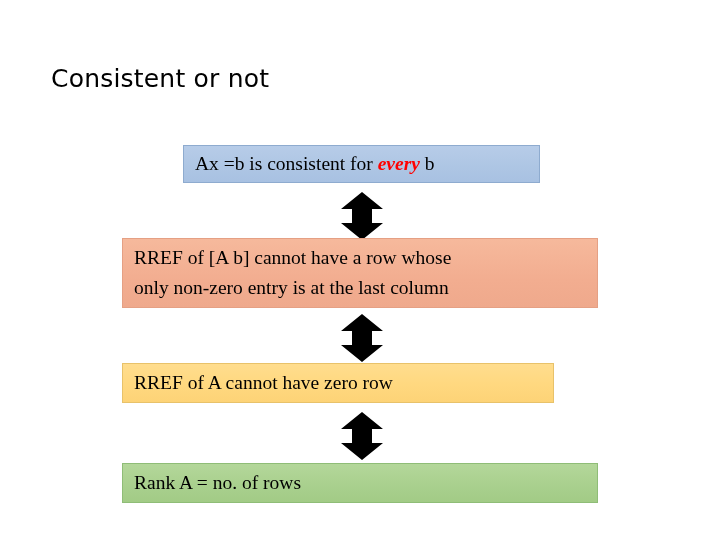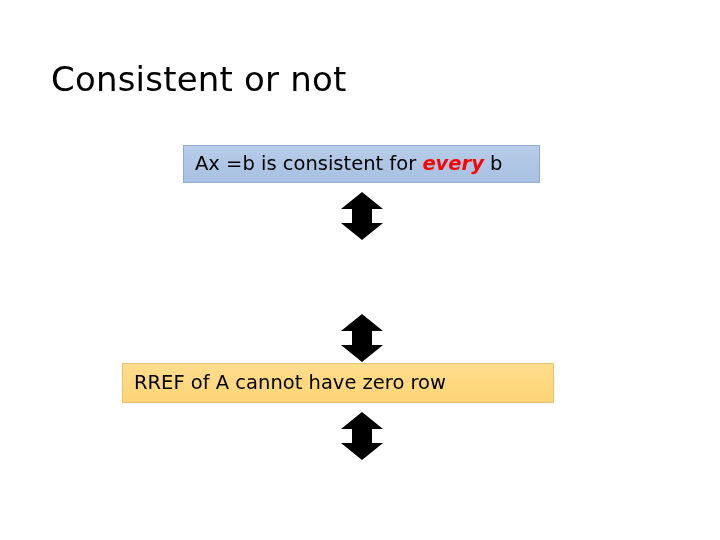--- a/index.html
+++ b/index.html
@@ -25,39 +25,40 @@
     height: 540px;
     background: #ffffff;
   }
 
   
   #slide-title {
     position: absolute;
     left: 51px;
     top: 58px;
     width: 620px;
-    font-size: 34px;
+    font-size: 25px;
     line-height: 42px;
     font-weight: 400;
     color: #000000;
     letter-spacing: 0.2px;
     white-space: nowrap;
   }
 
   
   .box {
     position: absolute;
     box-sizing: border-box;
     display: flex;
     flex-direction: column;
     justify-content: center;
     color: #000000;
     font-size: 19.5px;
     line-height: 28px;
     padding: 2px 10px 2px 11px;
+    font-family: Liberation Serif, serif;
   }
   .box .line {
     white-space: nowrap;
   }
 
   
   #box-consistent {
     left: 183px;
     top: 145px;
     width: 357px;
@@ -131,31 +132,38 @@
   <div class="box" id="box-consistent">
     <div class="line"><span>Ax =b is consistent for </span><span class="emph">every</span><span> b</span></div>
   </div>
 
   <div class="arrow" id="arrow-1">
     <svg viewBox="0 0 52 48" xmlns="http://www.w3.org/2000/svg" aria-hidden="true">
       <polygon points="26,0 47,17 36,17 36,31 47,31 26,48 5,31 16,31 16,17 5,17" fill="#000000"></polygon>
     </svg>
   </div>
 
+  <div class="box" id="box-rref-ab">
+    <div class="line">RREF of [A b] cannot have a row whose</div>
+    <div class="line">only non-zero entry is at the last column</div>
+  </div>
 
   <div class="arrow" id="arrow-2">
     <svg viewBox="0 0 52 48" xmlns="http://www.w3.org/2000/svg" aria-hidden="true">
       <polygon points="26,0 47,17 36,17 36,31 47,31 26,48 5,31 16,31 16,17 5,17" fill="#000000"></polygon>
     </svg>
   </div>
 
   <div class="box" id="box-rref-a">
     <div class="line">RREF of A cannot have zero row</div>
   </div>
 
   <div class="arrow" id="arrow-3">
     <svg viewBox="0 0 52 48" xmlns="http://www.w3.org/2000/svg" aria-hidden="true">
       <polygon points="26,0 47,17 36,17 36,31 47,31 26,48 5,31 16,31 16,17 5,17" fill="#000000"></polygon>
     </svg>
   </div>
 
+  <div class="box" id="box-rank">
+    <div class="line">Rank A = no. of rows</div>
+  </div>
 
 </div>
 
 </body></html>

